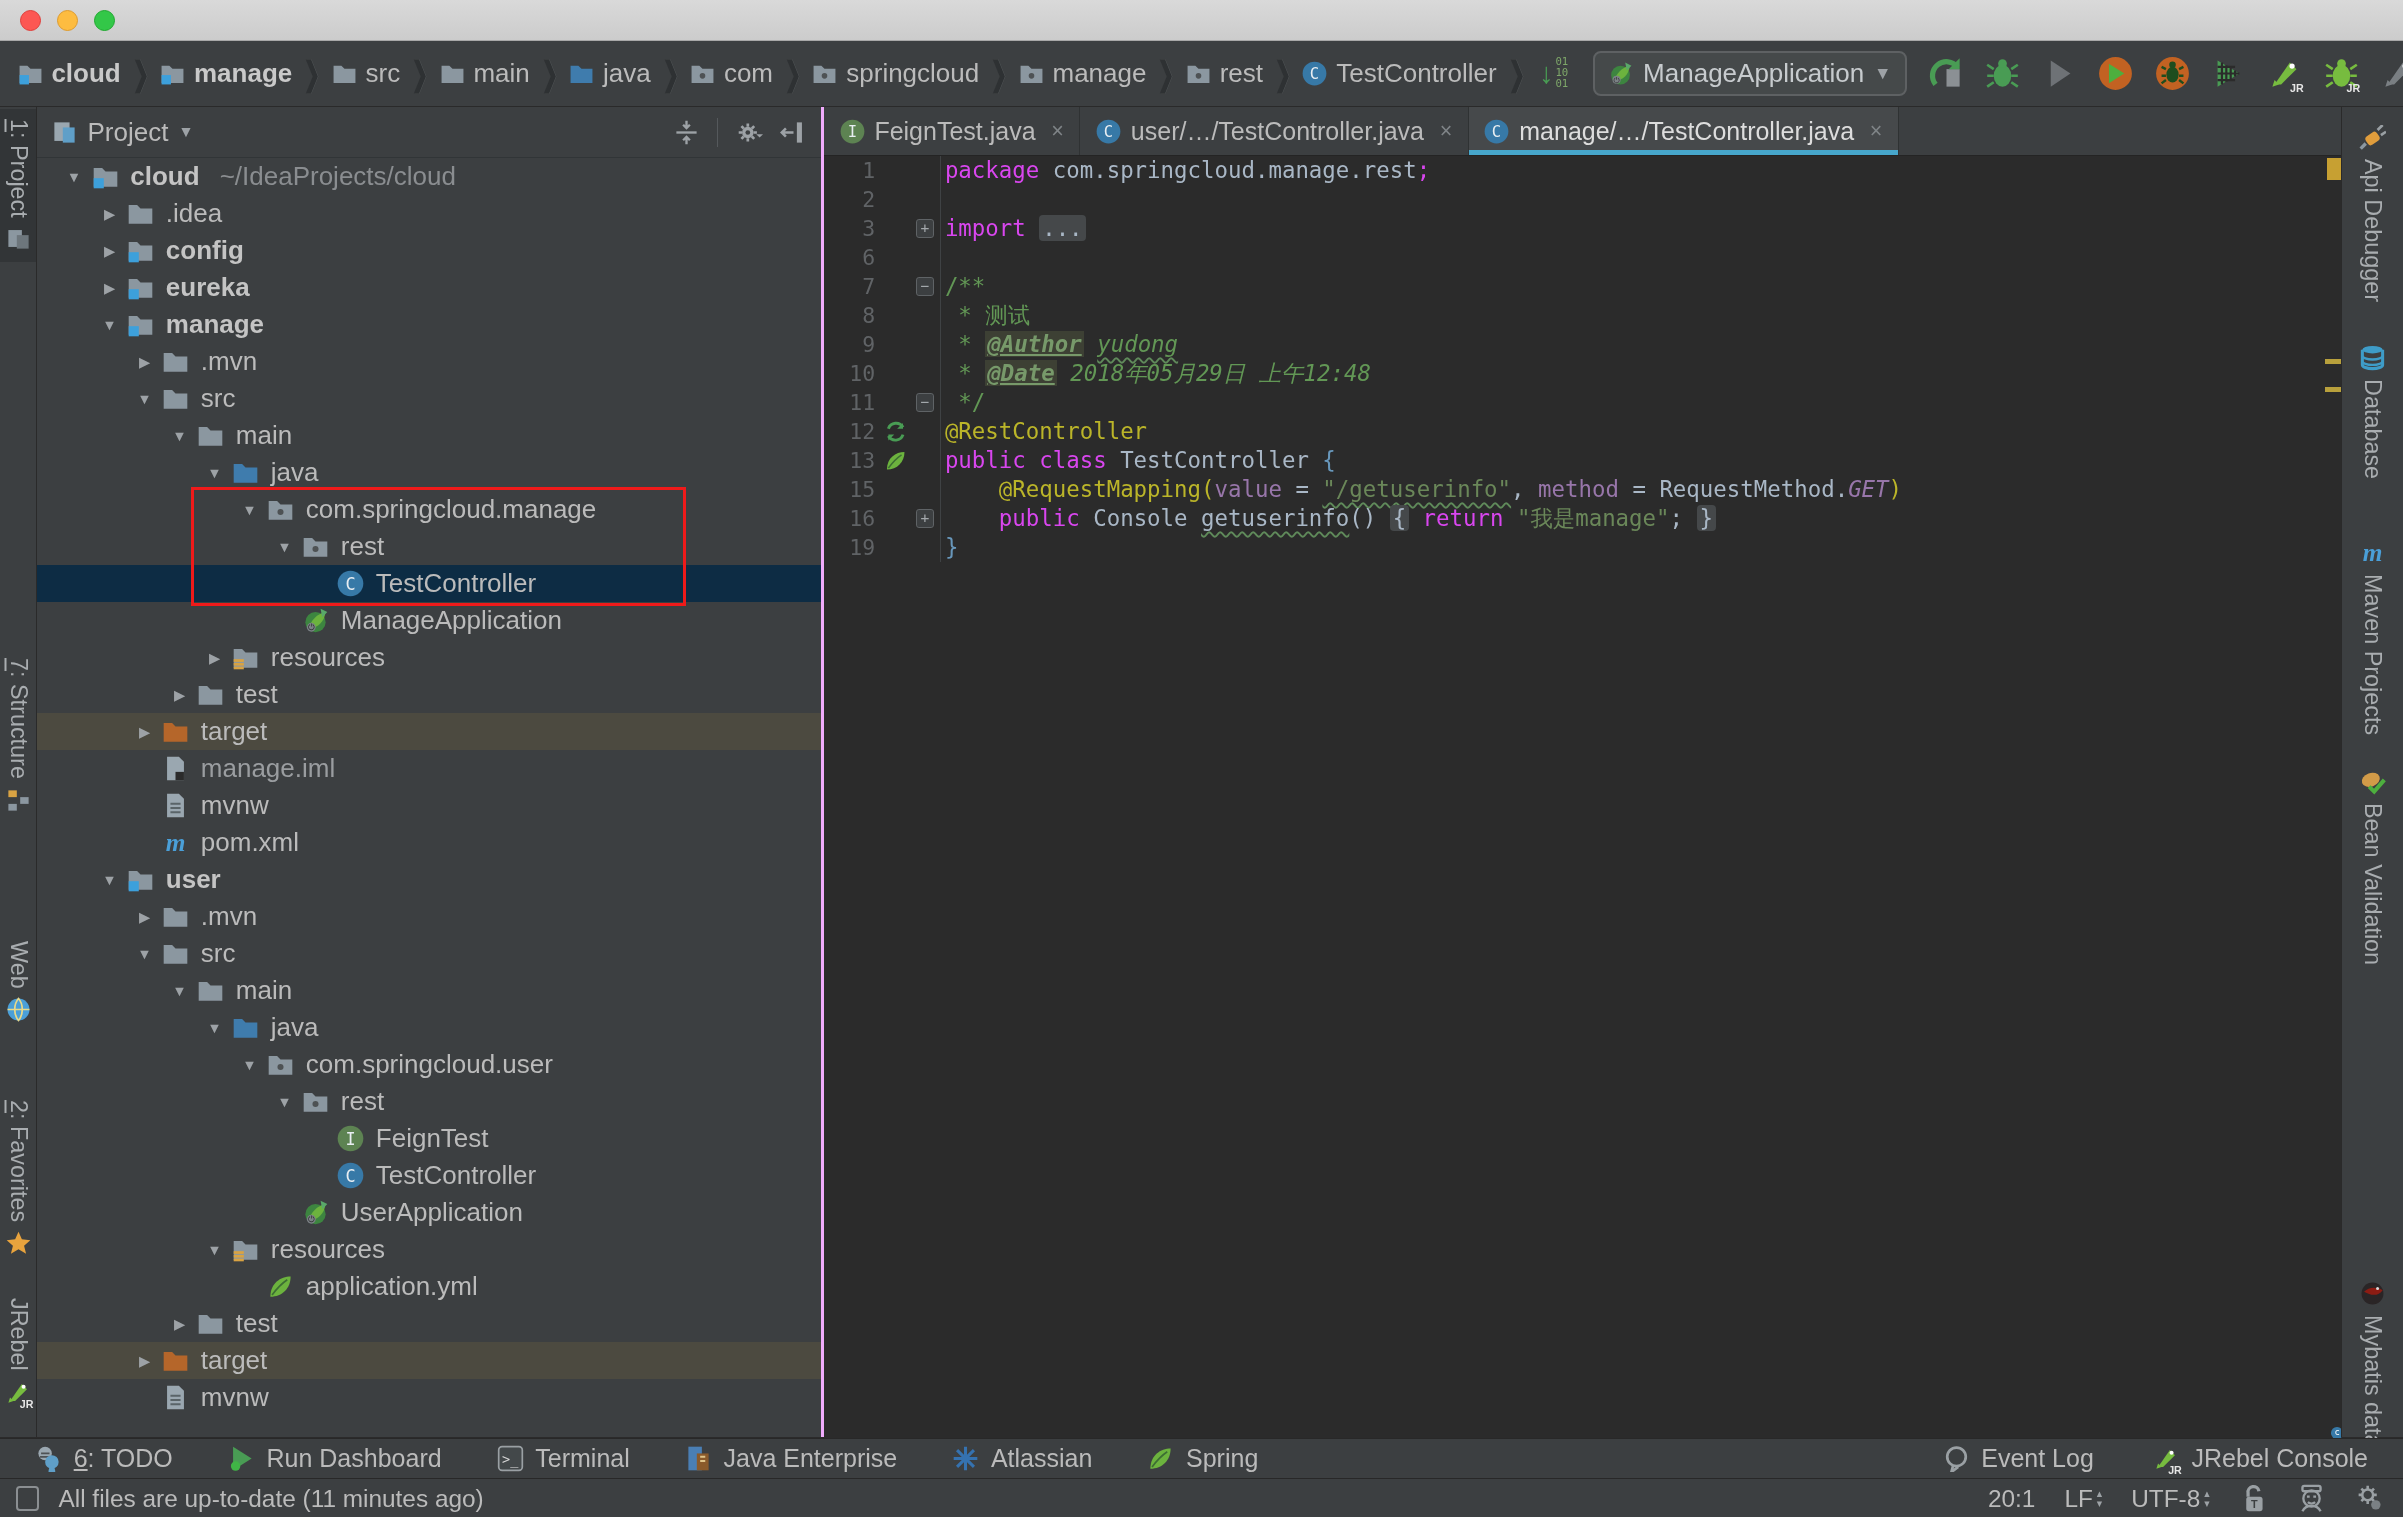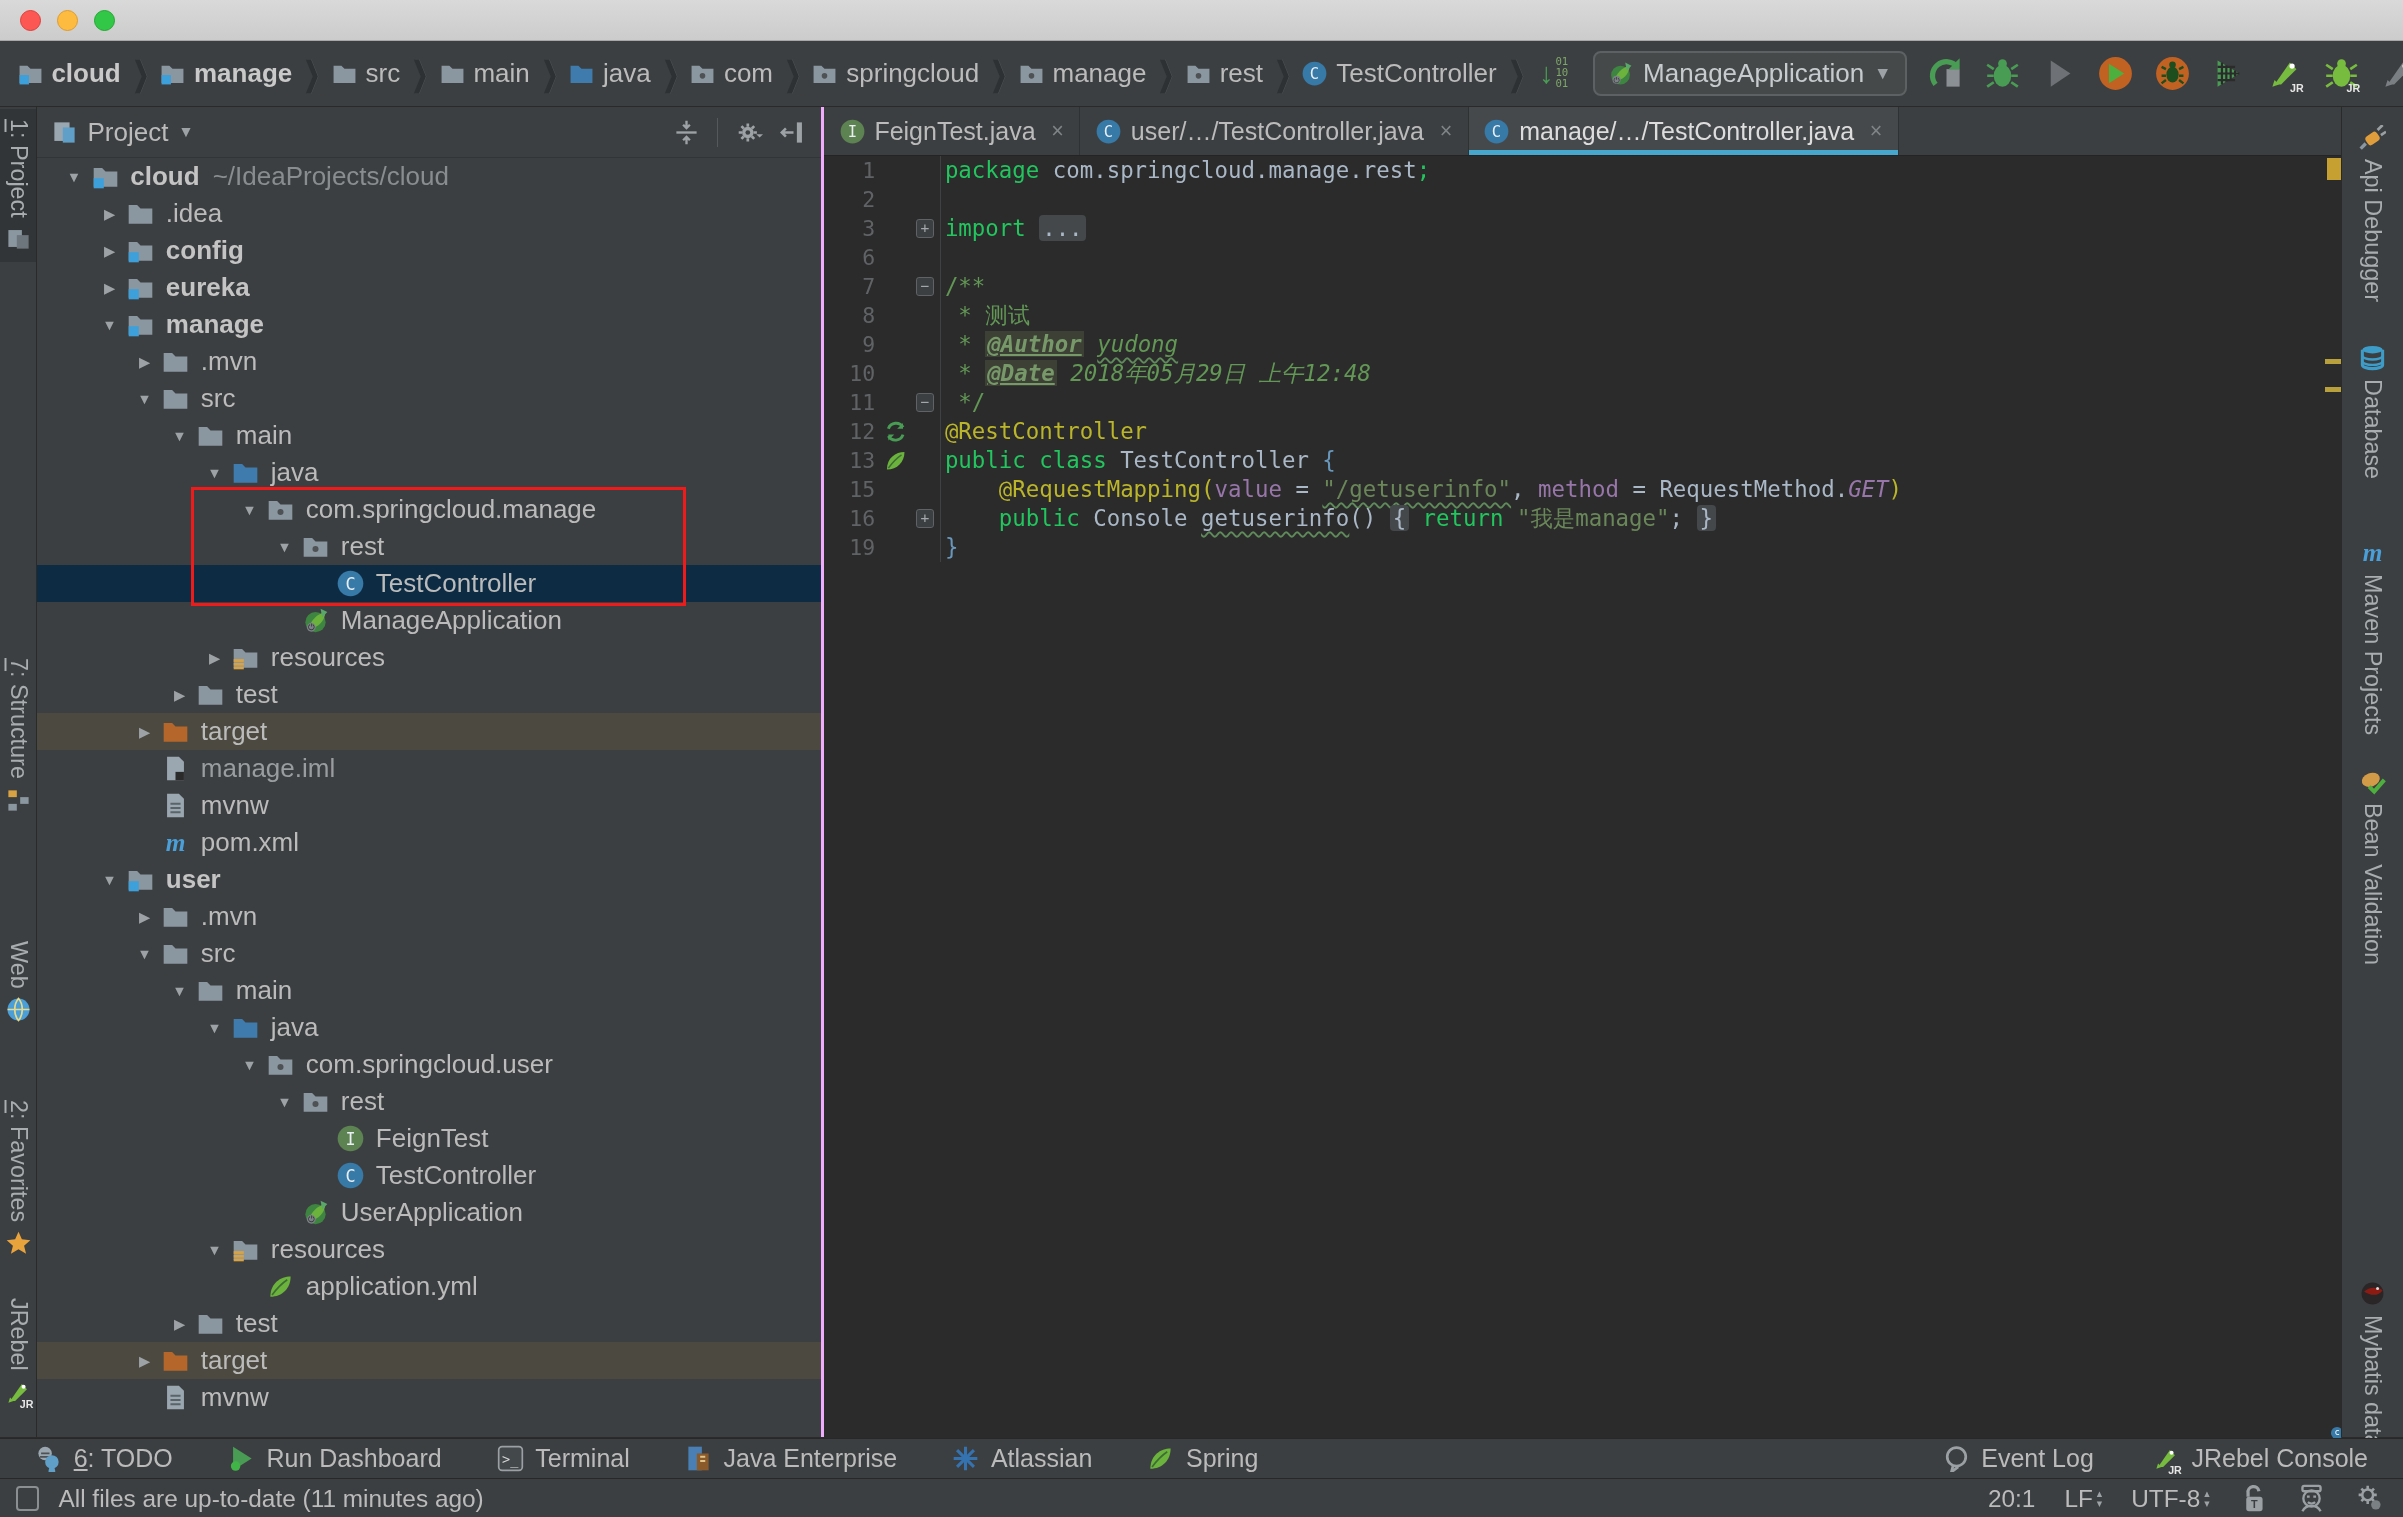--- a/index.html
+++ b/index.html
@@ -60,21 +60,21 @@
   #pp-tools { margin-left:auto; display:flex; align-items:center; gap:17.6px; color:#9da2a6; }
   #tree { position:absolute; left:0; top:51px; width:100%; }
   .trow { position:relative; height:37px; display:flex; align-items:center; color:#bbbbbb;
     font-size:26px; white-space:nowrap; }
   .trow.sel { background:#0d2c44; }
   .trow.exc { background:#4c4a40; }
   .tarrow { width:35px; text-align:center; color:#9da2a6; font-size:14.6px; flex:none; }
   .ticon { width:29px; height:27px; margin-right:9.8px; flex:none; position:relative; }
   .ticon svg { width:27px; height:27px; display:block; }
   .trow .b { font-weight:bold; color:#c4c4c4; }
-  .thint { color:#8a8d90; margin-left:13px; }
+  .thint { color:#8a8d90; margin-left:20px; }
   #red-box { position:absolute; left:154px; top:380px; width:495px; height:119px;
     border:3.9px solid #ef1a1a; z-index:5; pointer-events:none; }
 
   
   #editor { position:absolute; left:824px; top:107px; width:1517px; height:1330px; background:#2b2b2b; }
   #tabs { height:49px; background:#3c3f41; display:flex; align-items:stretch; border-bottom:1px solid #242424; }
   .tab { display:flex; align-items:center; gap:9.8px; padding:0 15.6px; color:#bbbbbb; font-size:25px;
     border-right:1px solid #2f3233; position:relative; }
   .tab.active { background:#46494b; color:#dddddd; }
   .tab.active:after { content:""; position:absolute; left:0; right:0; bottom:0; height:4.9px; background:#47a7cc; }
@@ -85,21 +85,21 @@
   .cline { display:flex; height:29px; line-height:29px; align-items:center; }
   .cline.cur { background:#323232; }
   .lnum { width:57px; text-align:right; padding-right:5.9px; color:#606366; font-size:21.5px; flex:none; }
   .gic { width:29px; flex:none; display:flex; align-items:center; justify-content:center; }
   .gic svg { width:23.4px; height:23.4px; }
   .fold { width:31px; flex:none; display:flex; align-items:center; justify-content:center;
     border-right:1px solid #3f4244; align-self:stretch; }
   .fold .fm { width:18.5px; height:18.5px; border:1px solid #5f6366; background:#3c3f41; color:#a3a8ac;
     font-size:14.6px; line-height:16.6px; text-align:center; border-radius:2.9px; font-family:"DejaVu Sans Mono",monospace;}
   .ctext { padding-left:3.9px; white-space:pre; color:#a9b7c6; }
-  .kw { color:#22c55e; } .pl { color:#a9b7c6; } .str { color:#6a8759; }
+  .kw { color:#d946ef; } .pl { color:#a9b7c6; } .str { color:#6a8759; }
   .strw { color:#6a8759; text-decoration:underline wavy #5f8a5a 1.5px; text-underline-offset:4.9px; }
   .cm { color:#629755; } .cmi { color:#629755; font-style:italic; }
   .cmw { color:#629755; font-style:italic; text-decoration:underline wavy #5f8a5a 1.5px; text-underline-offset:4.9px;}
   .tag { color:#77996a; font-weight:bold; font-style:italic; text-decoration:underline;
     background:#3d4034; padding:0 2px; }
   .ann { color:#bbb529; } .fld { color:#9876aa; } .cst { color:#9876aa; font-style:italic; }
   .br { color:#6897bb; }
   .declw { color:#a9b7c6; text-decoration:underline wavy #5f8a5a 1.5px; text-underline-offset:4.9px; }
   .fb { background:#45484a; border-radius:3.9px; padding:0 2.9px; color:#a9b7c6; }
   .stripe-mark { position:absolute; background:#b8a03c; }

